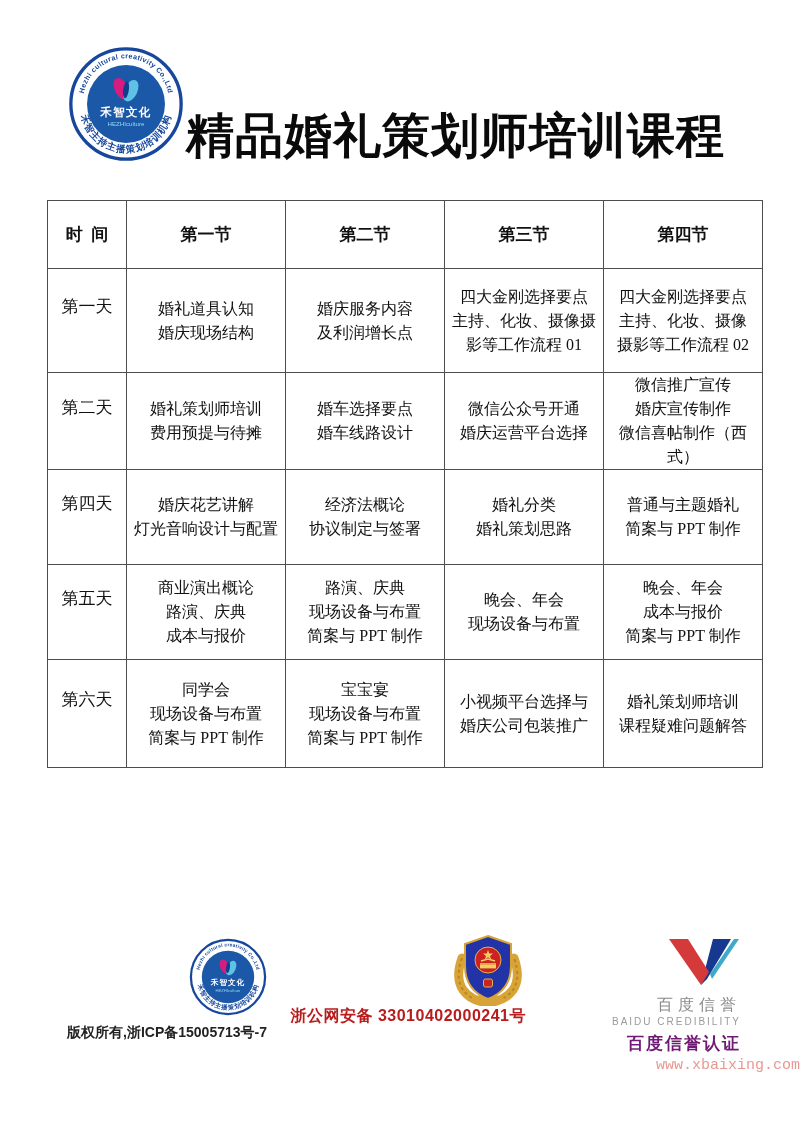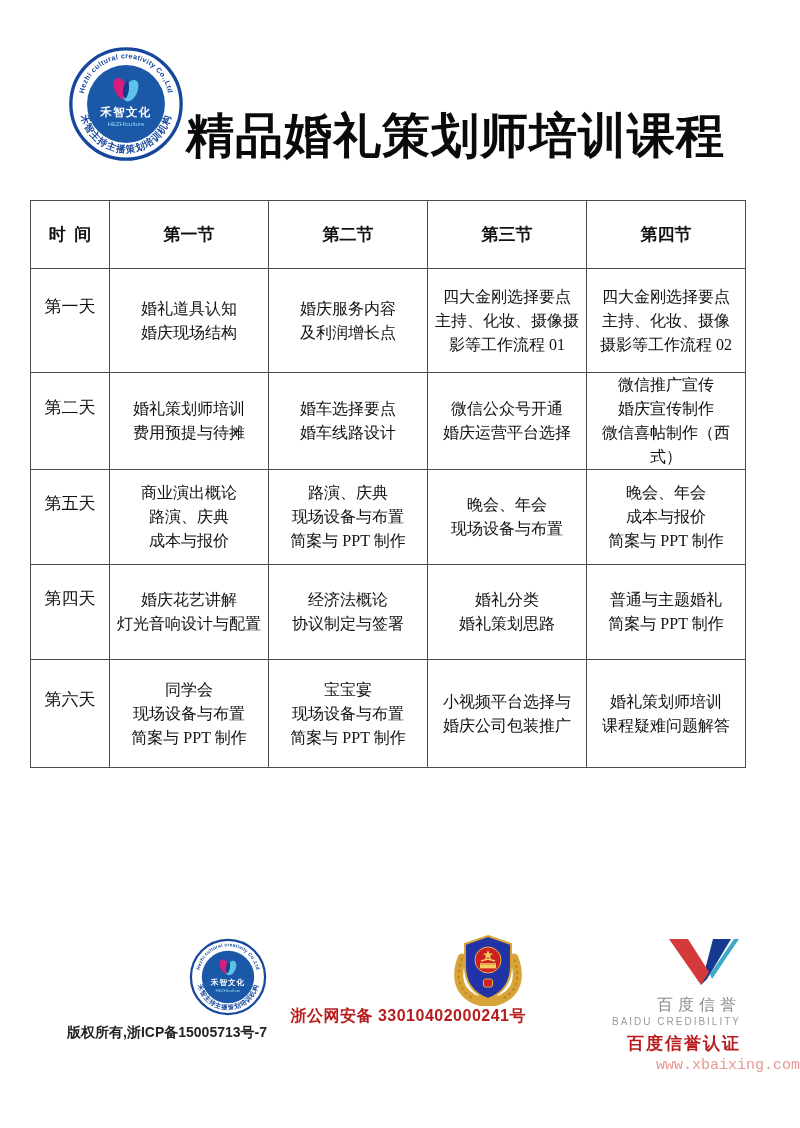--- a/index.html
+++ b/index.html
@@ -11,21 +11,21 @@
 
   
   .header-logo{position:absolute;left:68px;top:46px;width:116px;height:116px;}
   .page-title{
     position:absolute;left:186px;top:74px;width:560px;height:60px;line-height:60px;
     font-size:48px;font-weight:900;letter-spacing:1px;white-space:nowrap;color:#0a0a0a;
   }
 
   
   table.course-table{
-    position:absolute;left:30px;top:200px;width:715px;
+    position:absolute;left:47px;top:200px;width:715px;
     border-collapse:collapse;table-layout:fixed;
   }
   .course-table th,.course-table td{
     border:1px solid #4d4d4d;text-align:center;vertical-align:middle;padding:0;
   }
   .course-table th{font-size:17px;font-weight:bold;white-space:pre;}
   .cell-text{white-space:pre-line;font-size:16px;line-height:24px;}
   .day-label{font-size:17px;transform:translateY(-14px);}
   thead tr{height:68px;}
 
@@ -45,21 +45,21 @@
   .baidu-cn{
     margin-top:6px;font-family:"Liberation Sans","DejaVu Sans",sans-serif;
     font-size:16px;color:#8a8a8a;letter-spacing:5px;white-space:nowrap;
   }
   .baidu-en{
     margin-top:0;font-family:"Liberation Sans","DejaVu Sans",sans-serif;
     font-size:10px;color:#9a9a9a;letter-spacing:2px;white-space:nowrap;
   }
   .baidu-cert{
     margin-top:5px;font-family:"Liberation Sans","DejaVu Sans",sans-serif;
-    font-size:17px;font-weight:800;color:#b91c1c;letter-spacing:2px;white-space:nowrap;
+    font-size:17px;font-weight:800;color:#701a75;letter-spacing:2px;white-space:nowrap;
   }
 
   
   .watermark{position:absolute;left:654px;top:1060px;width:146px;display:flex;align-items:flex-start;}
   .wm-text{display:flex;flex-direction:column;margin-left:2px;}
   .wm-name{font-size:30px;font-weight:bold;color:#8bc34a;letter-spacing:3px;line-height:36px;white-space:nowrap;}
   .wm-url{font-family:"Liberation Mono","DejaVu Sans Mono",monospace;font-size:15px;color:#e89892;margin-top:-3px;white-space:nowrap;}
 
   .hidden-defs{position:absolute;width:0;height:0;overflow:hidden;}
 </style>
@@ -153,60 +153,60 @@
 婚庆运营平台选择</div>
           </td>
         <td>
             <div class="cell-text">微信推广宣传
 婚庆宣传制作
 微信喜帖制作（西式）</div>
           </td>
       </tr>
       <tr style="height:95px">
         <td>
+            <div class="day-label">第四天</div>
+          </td>
+        <td>
+            <div class="cell-text">婚庆花艺讲解
+灯光音响设计与配置</div>
+          </td>
+        <td>
+            <div class="cell-text">经济法概论
+协议制定与签署</div>
+          </td>
+        <td>
+            <div class="cell-text">婚礼分类
+婚礼策划思路</div>
+          </td>
+        <td>
+            <div class="cell-text">普通与主题婚礼
+简案与 PPT 制作</div>
+          </td>
+      </tr>
+      <tr style="height:95px">
+        <td>
             <div class="day-label">第五天</div>
           </td>
         <td>
             <div class="cell-text">商业演出概论
 路演、庆典
 成本与报价</div>
           </td>
         <td>
             <div class="cell-text">路演、庆典
 现场设备与布置
 简案与 PPT 制作</div>
           </td>
         <td>
             <div class="cell-text">晚会、年会
 现场设备与布置</div>
           </td>
         <td>
             <div class="cell-text">晚会、年会
 成本与报价
-简案与 PPT 制作</div>
-          </td>
-      </tr>
-      <tr style="height:95px">
-        <td>
-            <div class="day-label">第四天</div>
-          </td>
-        <td>
-            <div class="cell-text">婚庆花艺讲解
-灯光音响设计与配置</div>
-          </td>
-        <td>
-            <div class="cell-text">经济法概论
-协议制定与签署</div>
-          </td>
-        <td>
-            <div class="cell-text">婚礼分类
-婚礼策划思路</div>
-          </td>
-        <td>
-            <div class="cell-text">普通与主题婚礼
 简案与 PPT 制作</div>
           </td>
       </tr>
       <tr style="height:108px">
         <td>
             <div class="day-label">第六天</div>
           </td>
         <td>
             <div class="cell-text">同学会
 现场设备与布置

